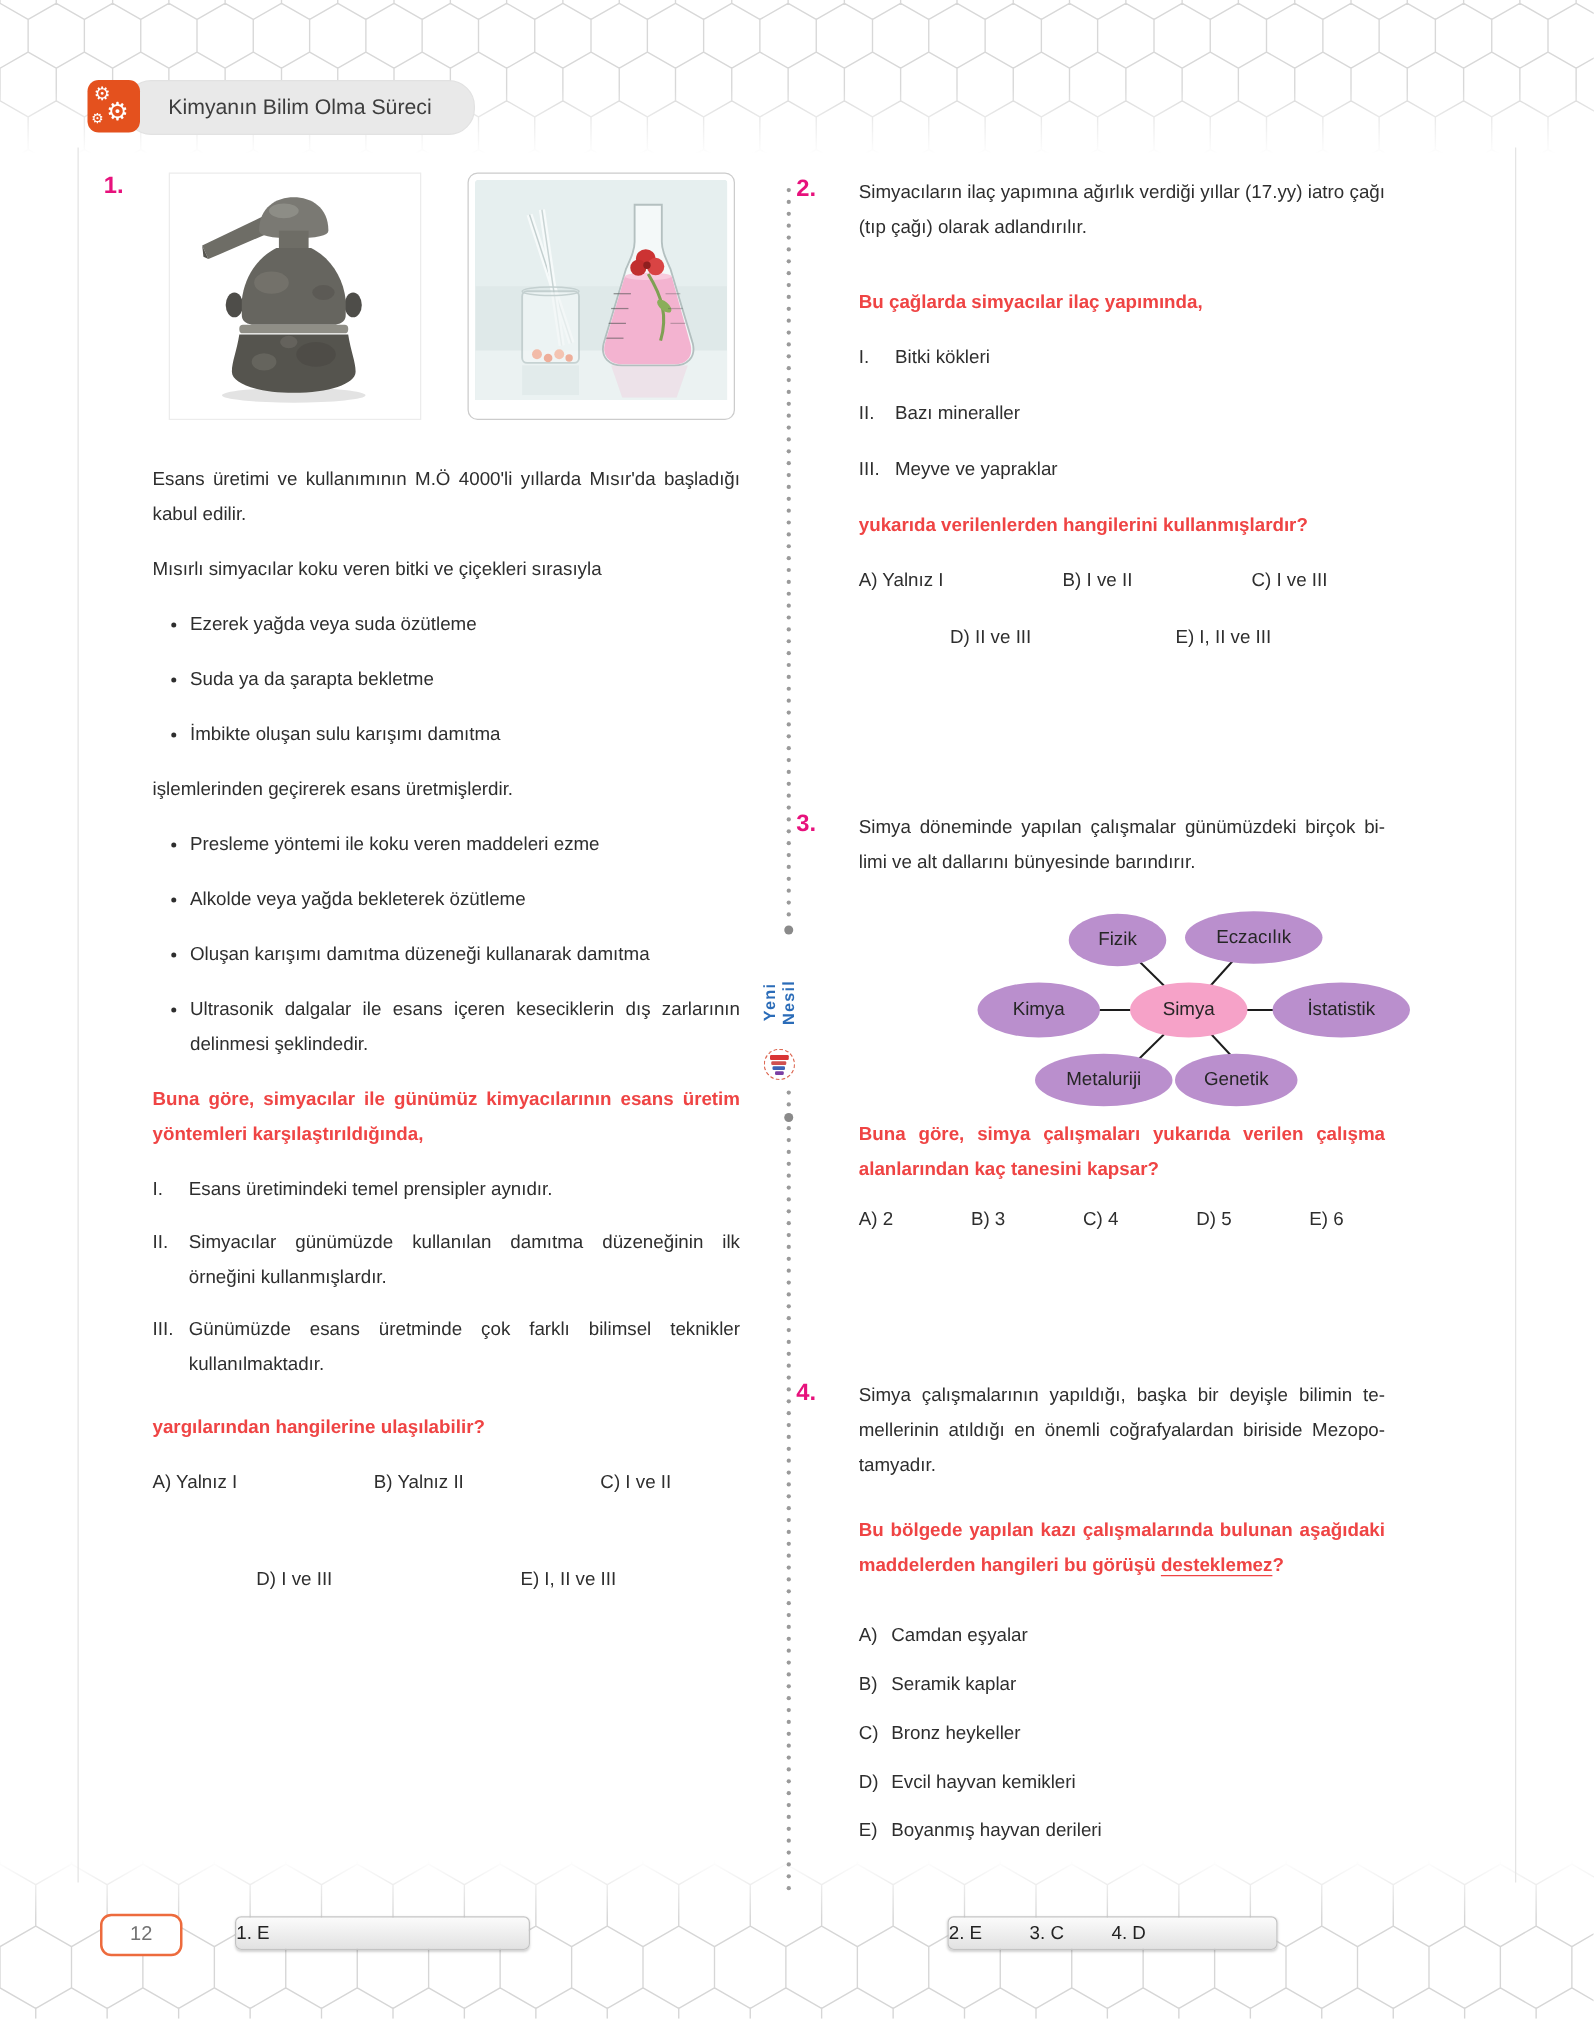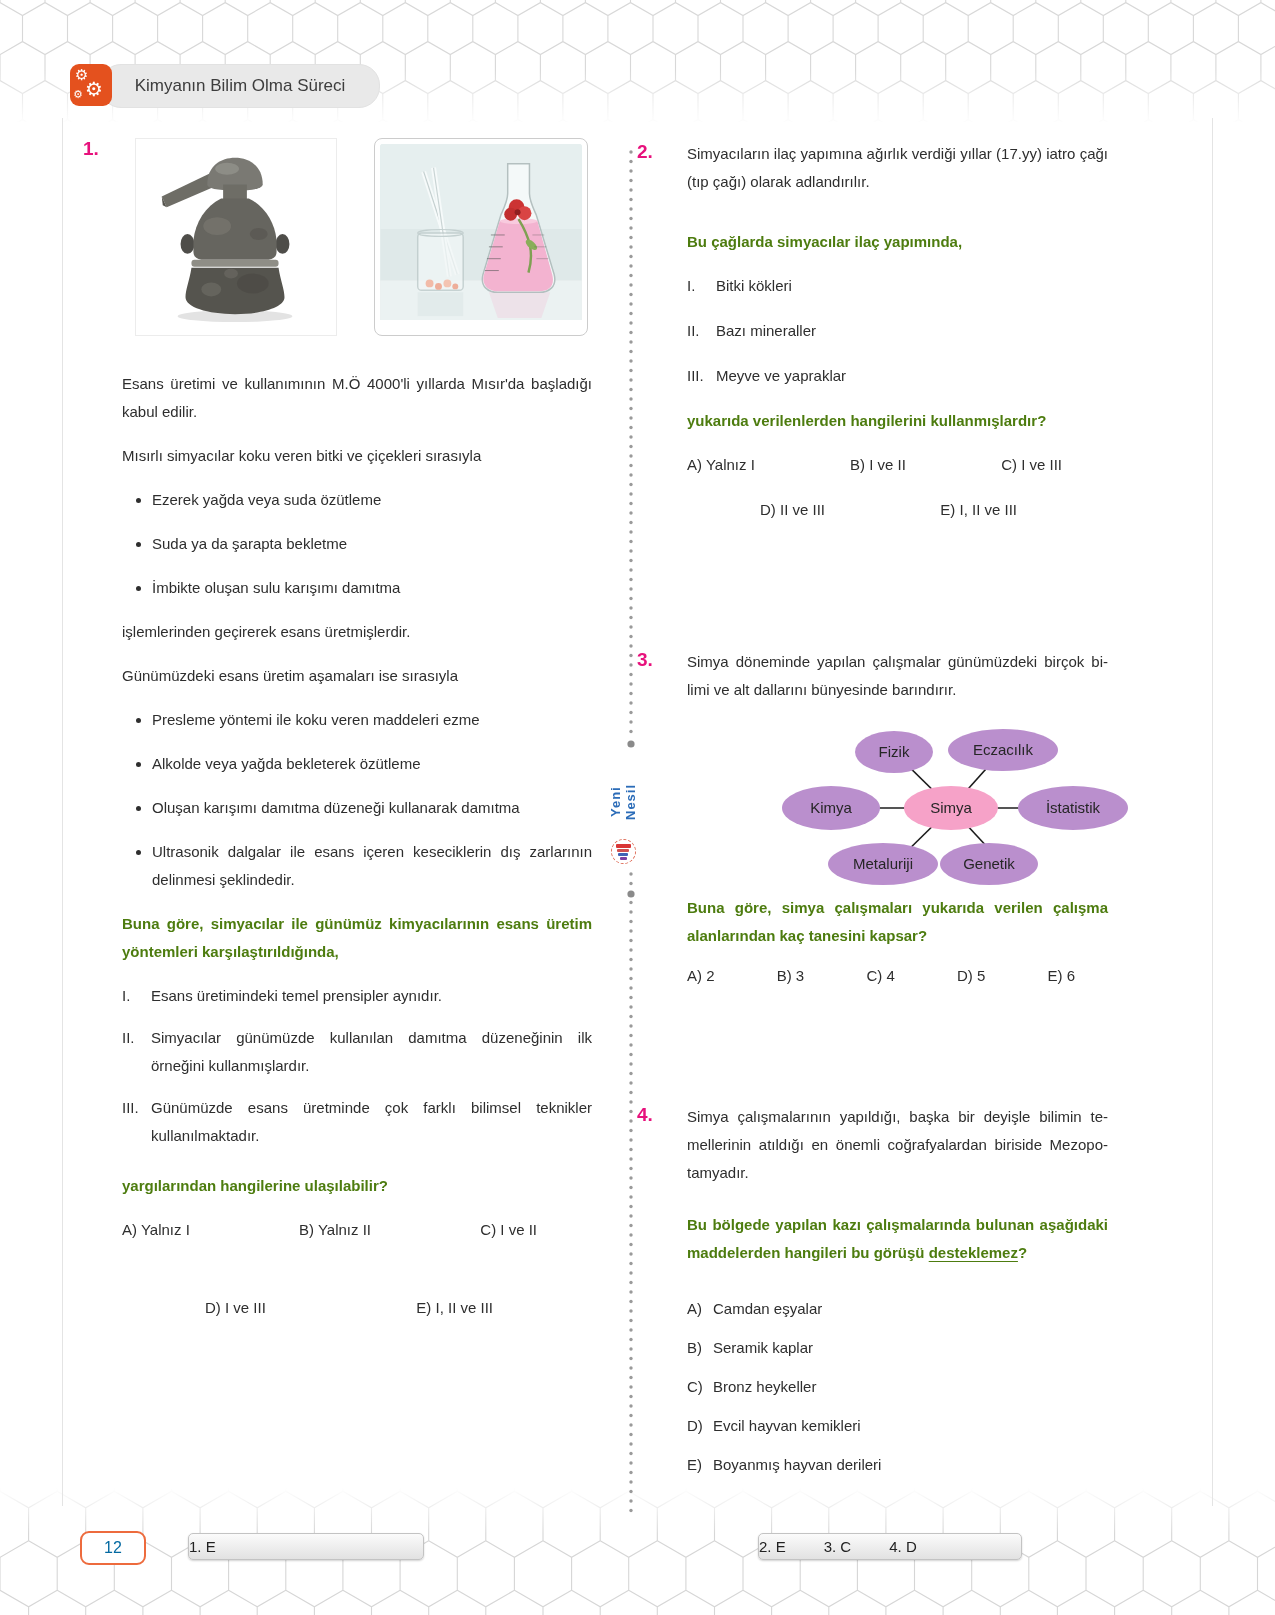--- a/index.html
+++ b/index.html
@@ -19,21 +19,21 @@
   .chapter-icon{position:absolute;left:70px;top:64px;width:42px;height:42px;background:#e4511e;border-radius:9px;z-index:3}
   .chapter-icon span{position:absolute;color:#fff;line-height:1;font-family:"DejaVu Sans",sans-serif}
   .g1{left:5px;top:4px;font-size:15px}
   .g2{left:15px;top:15px;font-size:20px}
   .g3{left:3px;top:25px;font-size:11px}
   .chapter-pill{position:absolute;left:100px;top:64px;width:278px;height:42px;background:#e9e9e9;border:1px solid #e2e2e2;border-radius:21px;z-index:2;display:flex;align-items:center;justify-content:center;font-size:17px;color:#3d3d3d}
   
   .question{position:absolute;z-index:2;font-size:15px;line-height:28px}
   .qnum{position:absolute;left:0;top:-2px;font-size:19px;font-weight:bold;color:#e7117c}
   .qbody p{margin:0 0 16px}
-  p.bold{font-weight:bold;color:#4d7c0f}
+  p.bold{font-weight:bold;color:#ef4444}
   .just{text-align:justify}
   ul.bullets{margin:12px 0 14px;padding-left:30px;list-style:disc}
   ul.bullets li{margin-bottom:16px}
   ul.bullets li::marker{color:#2e2e2e}
   .item{position:relative;padding-left:29px;margin-bottom:14px;text-align:justify}
   .item .lbl{position:absolute;left:0;top:0}
   .optrow{display:flex;justify-content:space-between}
   .vopt{margin-bottom:11px}
   .olbl{display:inline-block;width:26px}
   
@@ -46,21 +46,21 @@
   .diagram svg.links{position:absolute;left:0;top:0}
   .node{position:absolute;border-radius:50%;background:#ba8fcd;display:flex;align-items:center;justify-content:center;font-size:15px;color:#262626}
   .node.center{background:#f6a2c8}
   
   .divider{position:absolute;left:626px;top:148px;z-index:1}
   .brand{position:absolute;left:601px;top:770px;width:44px;z-index:2;text-align:center}
   .brand-text{writing-mode:vertical-rl;transform:rotate(180deg);font-size:13px;font-weight:bold;color:#2b6cb8;letter-spacing:1px;height:64px;margin:0 auto}
   .brand-icon{width:25px;height:25px;margin:5px auto 0;border:1.6px dashed #dd6a55;border-radius:50%;display:flex;flex-direction:column;align-items:center;justify-content:center;gap:1px;box-sizing:border-box}
   .brand-icon i{display:block;border-radius:1px}
   
-  .page-box{position:absolute;left:80px;top:1531px;width:62px;height:30px;border:2px solid #ed6b3d;border-radius:9px;background:#fff;z-index:2;display:flex;align-items:center;justify-content:center;font-size:16px;color:#0369a1}
+  .page-box{position:absolute;left:80px;top:1531px;width:62px;height:30px;border:2px solid #ed6b3d;border-radius:9px;background:#fff;z-index:2;display:flex;align-items:center;justify-content:center;font-size:16px;color:#737373}
   .ansbar{position:absolute;height:25px;background:linear-gradient(180deg,#fbfbfb,#e2e2e2);border:1px solid #c3c3c3;border-radius:5px;box-shadow:0 1px 2px rgba(0,0,0,.18);z-index:2;display:flex;align-items:center;font-size:15px;color:#222}
   .ansbar.left{left:188px;top:1533px;width:234px}
   .ansbar.right{left:758px;top:1533px;width:262px;gap:38px}
 </style>
 </head>
 <body>
 
 <svg id="hexTop" class="hexband" style="top:0" width="1275" height="122">
     <path d="M0.0,-23.4L0.0,2.6L-22.5,15.6L-45.0,2.6L-45.0,-23.4L-22.5,-36.4ZM45.0,-23.4L45.0,2.6L22.5,15.6L-0.0,2.6L0.0,-23.4L22.5,-36.4ZM90.1,-23.4L90.1,2.6L67.5,15.6L45.0,2.6L45.0,-23.4L67.5,-36.4ZM135.1,-23.4L135.1,2.6L112.6,15.6L90.1,2.6L90.1,-23.4L112.6,-36.4ZM180.1,-23.4L180.1,2.6L157.6,15.6L135.1,2.6L135.1,-23.4L157.6,-36.4ZM225.2,-23.4L225.2,2.6L202.6,15.6L180.1,2.6L180.1,-23.4L202.6,-36.4ZM270.2,-23.4L270.2,2.6L247.7,15.6L225.2,2.6L225.2,-23.4L247.7,-36.4ZM315.2,-23.4L315.2,2.6L292.7,15.6L270.2,2.6L270.2,-23.4L292.7,-36.4ZM360.3,-23.4L360.3,2.6L337.7,15.6L315.2,2.6L315.2,-23.4L337.7,-36.4ZM405.3,-23.4L405.3,2.6L382.8,15.6L360.3,2.6L360.3,-23.4L382.8,-36.4ZM450.3,-23.4L450.3,2.6L427.8,15.6L405.3,2.6L405.3,-23.4L427.8,-36.4ZM495.4,-23.4L495.4,2.6L472.8,15.6L450.3,2.6L450.3,-23.4L472.8,-36.4ZM540.4,-23.4L540.4,2.6L517.9,15.6L495.4,2.6L495.4,-23.4L517.9,-36.4ZM585.4,-23.4L585.4,2.6L562.9,15.6L540.4,2.6L540.4,-23.4L562.9,-36.4ZM630.5,-23.4L630.5,2.6L607.9,15.6L585.4,2.6L585.4,-23.4L607.9,-36.4ZM675.5,-23.4L675.5,2.6L653.0,15.6L630.5,2.6L630.5,-23.4L653.0,-36.4ZM720.5,-23.4L720.5,2.6L698.0,15.6L675.5,2.6L675.5,-23.4L698.0,-36.4ZM765.6,-23.4L765.6,2.6L743.0,15.6L720.5,2.6L720.5,-23.4L743.0,-36.4ZM810.6,-23.4L810.6,2.6L788.1,15.6L765.6,2.6L765.6,-23.4L788.1,-36.4ZM855.6,-23.4L855.6,2.6L833.1,15.6L810.6,2.6L810.6,-23.4L833.1,-36.4ZM900.7,-23.4L900.7,2.6L878.1,15.6L855.6,2.6L855.6,-23.4L878.1,-36.4ZM945.7,-23.4L945.7,2.6L923.2,15.6L900.7,2.6L900.7,-23.4L923.2,-36.4ZM990.7,-23.4L990.7,2.6L968.2,15.6L945.7,2.6L945.7,-23.4L968.2,-36.4ZM1035.8,-23.4L1035.8,2.6L1013.2,15.6L990.7,2.6L990.7,-23.4L1013.2,-36.4ZM1080.8,-23.4L1080.8,2.6L1058.3,15.6L1035.8,2.6L1035.8,-23.4L1058.3,-36.4ZM1125.8,-23.4L1125.8,2.6L1103.3,15.6L1080.8,2.6L1080.8,-23.4L1103.3,-36.4ZM1170.9,-23.4L1170.9,2.6L1148.3,15.6L1125.8,2.6L1125.8,-23.4L1148.3,-36.4ZM1215.9,-23.4L1215.9,2.6L1193.4,15.6L1170.9,2.6L1170.9,-23.4L1193.4,-36.4ZM1260.9,-23.4L1260.9,2.6L1238.4,15.6L1215.9,2.6L1215.9,-23.4L1238.4,-36.4ZM1306.0,-23.4L1306.0,2.6L1283.4,15.6L1260.9,2.6L1260.9,-23.4L1283.4,-36.4ZM22.5,15.6L22.5,41.6L0.0,54.6L-22.5,41.6L-22.5,15.6L-0.0,2.6ZM67.5,15.6L67.5,41.6L45.0,54.6L22.5,41.6L22.5,15.6L45.0,2.6ZM112.6,15.6L112.6,41.6L90.1,54.6L67.5,41.6L67.5,15.6L90.1,2.6ZM157.6,15.6L157.6,41.6L135.1,54.6L112.6,41.6L112.6,15.6L135.1,2.6ZM202.6,15.6L202.6,41.6L180.1,54.6L157.6,41.6L157.6,15.6L180.1,2.6ZM247.7,15.6L247.7,41.6L225.2,54.6L202.6,41.6L202.6,15.6L225.2,2.6ZM292.7,15.6L292.7,41.6L270.2,54.6L247.7,41.6L247.7,15.6L270.2,2.6ZM337.7,15.6L337.7,41.6L315.2,54.6L292.7,41.6L292.7,15.6L315.2,2.6ZM382.8,15.6L382.8,41.6L360.3,54.6L337.7,41.6L337.7,15.6L360.3,2.6ZM427.8,15.6L427.8,41.6L405.3,54.6L382.8,41.6L382.8,15.6L405.3,2.6ZM472.8,15.6L472.8,41.6L450.3,54.6L427.8,41.6L427.8,15.6L450.3,2.6ZM517.9,15.6L517.9,41.6L495.4,54.6L472.8,41.6L472.8,15.6L495.4,2.6ZM562.9,15.6L562.9,41.6L540.4,54.6L517.9,41.6L517.9,15.6L540.4,2.6ZM607.9,15.6L607.9,41.6L585.4,54.6L562.9,41.6L562.9,15.6L585.4,2.6ZM653.0,15.6L653.0,41.6L630.5,54.6L607.9,41.6L607.9,15.6L630.5,2.6ZM698.0,15.6L698.0,41.6L675.5,54.6L653.0,41.6L653.0,15.6L675.5,2.6ZM743.0,15.6L743.0,41.6L720.5,54.6L698.0,41.6L698.0,15.6L720.5,2.6ZM788.1,15.6L788.1,41.6L765.6,54.6L743.0,41.6L743.0,15.6L765.6,2.6ZM833.1,15.6L833.1,41.6L810.6,54.6L788.1,41.6L788.1,15.6L810.6,2.6ZM878.1,15.6L878.1,41.6L855.6,54.6L833.1,41.6L833.1,15.6L855.6,2.6ZM923.2,15.6L923.2,41.6L900.7,54.6L878.1,41.6L878.1,15.6L900.7,2.6ZM968.2,15.6L968.2,41.6L945.7,54.6L923.2,41.6L923.2,15.6L945.7,2.6ZM1013.2,15.6L1013.2,41.6L990.7,54.6L968.2,41.6L968.2,15.6L990.7,2.6ZM1058.3,15.6L1058.3,41.6L1035.8,54.6L1013.2,41.6L1013.2,15.6L1035.8,2.6ZM1103.3,15.6L1103.3,41.6L1080.8,54.6L1058.3,41.6L1058.3,15.6L1080.8,2.6ZM1148.3,15.6L1148.3,41.6L1125.8,54.6L1103.3,41.6L1103.3,15.6L1125.8,2.6ZM1193.4,15.6L1193.4,41.6L1170.9,54.6L1148.3,41.6L1148.3,15.6L1170.9,2.6ZM1238.4,15.6L1238.4,41.6L1215.9,54.6L1193.4,41.6L1193.4,15.6L1215.9,2.6ZM1283.4,15.6L1283.4,41.6L1260.9,54.6L1238.4,41.6L1238.4,15.6L1260.9,2.6ZM1328.5,15.6L1328.5,41.6L1306.0,54.6L1283.4,41.6L1283.4,15.6L1306.0,2.6ZM0.0,54.6L0.0,80.6L-22.5,93.6L-45.0,80.6L-45.0,54.6L-22.5,41.6ZM45.0,54.6L45.0,80.6L22.5,93.6L-0.0,80.6L0.0,54.6L22.5,41.6ZM90.1,54.6L90.1,80.6L67.5,93.6L45.0,80.6L45.0,54.6L67.5,41.6ZM135.1,54.6L135.1,80.6L112.6,93.6L90.1,80.6L90.1,54.6L112.6,41.6ZM180.1,54.6L180.1,80.6L157.6,93.6L135.1,80.6L135.1,54.6L157.6,41.6ZM225.2,54.6L225.2,80.6L202.6,93.6L180.1,80.6L180.1,54.6L202.6,41.6ZM270.2,54.6L270.2,80.6L247.7,93.6L225.2,80.6L225.2,54.6L247.7,41.6ZM315.2,54.6L315.2,80.6L292.7,93.6L270.2,80.6L270.2,54.6L292.7,41.6ZM360.3,54.6L360.3,80.6L337.7,93.6L315.2,80.6L315.2,54.6L337.7,41.6ZM405.3,54.6L405.3,80.6L382.8,93.6L360.3,80.6L360.3,54.6L382.8,41.6ZM450.3,54.6L450.3,80.6L427.8,93.6L405.3,80.6L405.3,54.6L427.8,41.6ZM495.4,54.6L495.4,80.6L472.8,93.6L450.3,80.6L450.3,54.6L472.8,41.6ZM540.4,54.6L540.4,80.6L517.9,93.6L495.4,80.6L495.4,54.6L517.9,41.6ZM585.4,54.6L585.4,80.6L562.9,93.6L540.4,80.6L540.4,54.6L562.9,41.6ZM630.5,54.6L630.5,80.6L607.9,93.6L585.4,80.6L585.4,54.6L607.9,41.6ZM675.5,54.6L675.5,80.6L653.0,93.6L630.5,80.6L630.5,54.6L653.0,41.6ZM720.5,54.6L720.5,80.6L698.0,93.6L675.5,80.6L675.5,54.6L698.0,41.6ZM765.6,54.6L765.6,80.6L743.0,93.6L720.5,80.6L720.5,54.6L743.0,41.6ZM810.6,54.6L810.6,80.6L788.1,93.6L765.6,80.6L765.6,54.6L788.1,41.6ZM855.6,54.6L855.6,80.6L833.1,93.6L810.6,80.6L810.6,54.6L833.1,41.6ZM900.7,54.6L900.7,80.6L878.1,93.6L855.6,80.6L855.6,54.6L878.1,41.6ZM945.7,54.6L945.7,80.6L923.2,93.6L900.7,80.6L900.7,54.6L923.2,41.6ZM990.7,54.6L990.7,80.6L968.2,93.6L945.7,80.6L945.7,54.6L968.2,41.6ZM1035.8,54.6L1035.8,80.6L1013.2,93.6L990.7,80.6L990.7,54.6L1013.2,41.6ZM1080.8,54.6L1080.8,80.6L1058.3,93.6L1035.8,80.6L1035.8,54.6L1058.3,41.6ZM1125.8,54.6L1125.8,80.6L1103.3,93.6L1080.8,80.6L1080.8,54.6L1103.3,41.6ZM1170.9,54.6L1170.9,80.6L1148.3,93.6L1125.8,80.6L1125.8,54.6L1148.3,41.6ZM1215.9,54.6L1215.9,80.6L1193.4,93.6L1170.9,80.6L1170.9,54.6L1193.4,41.6ZM1260.9,54.6L1260.9,80.6L1238.4,93.6L1215.9,80.6L1215.9,54.6L1238.4,41.6ZM1306.0,54.6L1306.0,80.6L1283.4,93.6L1260.9,80.6L1260.9,54.6L1283.4,41.6ZM22.5,93.6L22.5,119.6L0.0,132.6L-22.5,119.6L-22.5,93.6L-0.0,80.6ZM67.5,93.6L67.5,119.6L45.0,132.6L22.5,119.6L22.5,93.6L45.0,80.6ZM112.6,93.6L112.6,119.6L90.1,132.6L67.5,119.6L67.5,93.6L90.1,80.6ZM157.6,93.6L157.6,119.6L135.1,132.6L112.6,119.6L112.6,93.6L135.1,80.6ZM202.6,93.6L202.6,119.6L180.1,132.6L157.6,119.6L157.6,93.6L180.1,80.6ZM247.7,93.6L247.7,119.6L225.2,132.6L202.6,119.6L202.6,93.6L225.2,80.6ZM292.7,93.6L292.7,119.6L270.2,132.6L247.7,119.6L247.7,93.6L270.2,80.6ZM337.7,93.6L337.7,119.6L315.2,132.6L292.7,119.6L292.7,93.6L315.2,80.6ZM382.8,93.6L382.8,119.6L360.3,132.6L337.7,119.6L337.7,93.6L360.3,80.6ZM427.8,93.6L427.8,119.6L405.3,132.6L382.8,119.6L382.8,93.6L405.3,80.6ZM472.8,93.6L472.8,119.6L450.3,132.6L427.8,119.6L427.8,93.6L450.3,80.6ZM517.9,93.6L517.9,119.6L495.4,132.6L472.8,119.6L472.8,93.6L495.4,80.6ZM562.9,93.6L562.9,119.6L540.4,132.6L517.9,119.6L517.9,93.6L540.4,80.6ZM607.9,93.6L607.9,119.6L585.4,132.6L562.9,119.6L562.9,93.6L585.4,80.6ZM653.0,93.6L653.0,119.6L630.5,132.6L607.9,119.6L607.9,93.6L630.5,80.6ZM698.0,93.6L698.0,119.6L675.5,132.6L653.0,119.6L653.0,93.6L675.5,80.6ZM743.0,93.6L743.0,119.6L720.5,132.6L698.0,119.6L698.0,93.6L720.5,80.6ZM788.1,93.6L788.1,119.6L765.6,132.6L743.0,119.6L743.0,93.6L765.6,80.6ZM833.1,93.6L833.1,119.6L810.6,132.6L788.1,119.6L788.1,93.6L810.6,80.6ZM878.1,93.6L878.1,119.6L855.6,132.6L833.1,119.6L833.1,93.6L855.6,80.6ZM923.2,93.6L923.2,119.6L900.7,132.6L878.1,119.6L878.1,93.6L900.7,80.6ZM968.2,93.6L968.2,119.6L945.7,132.6L923.2,119.6L923.2,93.6L945.7,80.6ZM1013.2,93.6L1013.2,119.6L990.7,132.6L968.2,119.6L968.2,93.6L990.7,80.6ZM1058.3,93.6L1058.3,119.6L1035.8,132.6L1013.2,119.6L1013.2,93.6L1035.8,80.6ZM1103.3,93.6L1103.3,119.6L1080.8,132.6L1058.3,119.6L1058.3,93.6L1080.8,80.6ZM1148.3,93.6L1148.3,119.6L1125.8,132.6L1103.3,119.6L1103.3,93.6L1125.8,80.6ZM1193.4,93.6L1193.4,119.6L1170.9,132.6L1148.3,119.6L1148.3,93.6L1170.9,80.6ZM1238.4,93.6L1238.4,119.6L1215.9,132.6L1193.4,119.6L1193.4,93.6L1215.9,80.6ZM1283.4,93.6L1283.4,119.6L1260.9,132.6L1238.4,119.6L1238.4,93.6L1260.9,80.6ZM1328.5,93.6L1328.5,119.6L1306.0,132.6L1283.4,119.6L1283.4,93.6L1306.0,80.6ZM0.0,132.6L0.0,158.6L-22.5,171.6L-45.0,158.6L-45.0,132.6L-22.5,119.6ZM45.0,132.6L45.0,158.6L22.5,171.6L-0.0,158.6L0.0,132.6L22.5,119.6ZM90.1,132.6L90.1,158.6L67.5,171.6L45.0,158.6L45.0,132.6L67.5,119.6ZM135.1,132.6L135.1,158.6L112.6,171.6L90.1,158.6L90.1,132.6L112.6,119.6ZM180.1,132.6L180.1,158.6L157.6,171.6L135.1,158.6L135.1,132.6L157.6,119.6ZM225.2,132.6L225.2,158.6L202.6,171.6L180.1,158.6L180.1,132.6L202.6,119.6ZM270.2,132.6L270.2,158.6L247.7,171.6L225.2,158.6L225.2,132.6L247.7,119.6ZM315.2,132.6L315.2,158.6L292.7,171.6L270.2,158.6L270.2,132.6L292.7,119.6ZM360.3,132.6L360.3,158.6L337.7,171.6L315.2,158.6L315.2,132.6L337.7,119.6ZM405.3,132.6L405.3,158.6L382.8,171.6L360.3,158.6L360.3,132.6L382.8,119.6ZM450.3,132.6L450.3,158.6L427.8,171.6L405.3,158.6L405.3,132.6L427.8,119.6ZM495.4,132.6L495.4,158.6L472.8,171.6L450.3,158.6L450.3,132.6L472.8,119.6ZM540.4,132.6L540.4,158.6L517.9,171.6L495.4,158.6L495.4,132.6L517.9,119.6ZM585.4,132.6L585.4,158.6L562.9,171.6L540.4,158.6L540.4,132.6L562.9,119.6ZM630.5,132.6L630.5,158.6L607.9,171.6L585.4,158.6L585.4,132.6L607.9,119.6ZM675.5,132.6L675.5,158.6L653.0,171.6L630.5,158.6L630.5,132.6L653.0,119.6ZM720.5,132.6L720.5,158.6L698.0,171.6L675.5,158.6L675.5,132.6L698.0,119.6ZM765.6,132.6L765.6,158.6L743.0,171.6L720.5,158.6L720.5,132.6L743.0,119.6ZM810.6,132.6L810.6,158.6L788.1,171.6L765.6,158.6L765.6,132.6L788.1,119.6ZM855.6,132.6L855.6,158.6L833.1,171.6L810.6,158.6L810.6,132.6L833.1,119.6ZM900.7,132.6L900.7,158.6L878.1,171.6L855.6,158.6L855.6,132.6L878.1,119.6ZM945.7,132.6L945.7,158.6L923.2,171.6L900.7,158.6L900.7,132.6L923.2,119.6ZM990.7,132.6L990.7,158.6L968.2,171.6L945.7,158.6L945.7,132.6L968.2,119.6ZM1035.8,132.6L1035.8,158.6L1013.2,171.6L990.7,158.6L990.7,132.6L1013.2,119.6ZM1080.8,132.6L1080.8,158.6L1058.3,171.6L1035.8,158.6L1035.8,132.6L1058.3,119.6ZM1125.8,132.6L1125.8,158.6L1103.3,171.6L1080.8,158.6L1080.8,132.6L1103.3,119.6ZM1170.9,132.6L1170.9,158.6L1148.3,171.6L1125.8,158.6L1125.8,132.6L1148.3,119.6ZM1215.9,132.6L1215.9,158.6L1193.4,171.6L1170.9,158.6L1170.9,132.6L1193.4,119.6ZM1260.9,132.6L1260.9,158.6L1238.4,171.6L1215.9,158.6L1215.9,132.6L1238.4,119.6ZM1306.0,132.6L1306.0,158.6L1283.4,171.6L1260.9,158.6L1260.9,132.6L1283.4,119.6Z" fill="none" stroke="#d8d8d8" stroke-width="1.1"></path>
   </svg>
@@ -152,21 +152,20 @@
       </div>
     </div>
     <p class="just">Esans üretimi ve kullanımının M.Ö 4000'li yıllarda Mısır'da başladığı kabul edilir.</p>
     <p>Mısırlı simyacılar koku veren bitki ve çiçekleri sırasıyla</p>
     <ul class="bullets">
       <li>Ezerek yağda veya suda özütleme</li>
       <li>Suda ya da şarapta bekletme</li>
       <li>İmbikte oluşan sulu karışımı damıtma</li>
     </ul>
     <p>işlemlerinden geçirerek esans üretmişlerdir.</p>
-    <p>Günümüzdeki esans üretim aşamaları ise sırasıyla</p>
     <ul class="bullets">
       <li>Presleme yöntemi ile koku veren maddeleri ezme</li>
       <li>Alkolde veya yağda bekleterek özütleme</li>
       <li>Oluşan karışımı damıtma düzeneği kullanarak damıtma</li>
       <li class="just">Ultrasonik dalgalar ile esans içeren keseciklerin dış zarla­rının delinmesi şeklindedir.</li>
     </ul>
     <p class="bold just">Buna göre, simyacılar ile günümüz kimyacılarının esans üretim yöntemleri karşılaştırıldığında,</p>
     <div class="item">
       <span class="lbl">I.</span>
       <span>Esans üretimindeki temel prensipler aynıdır.</span>

